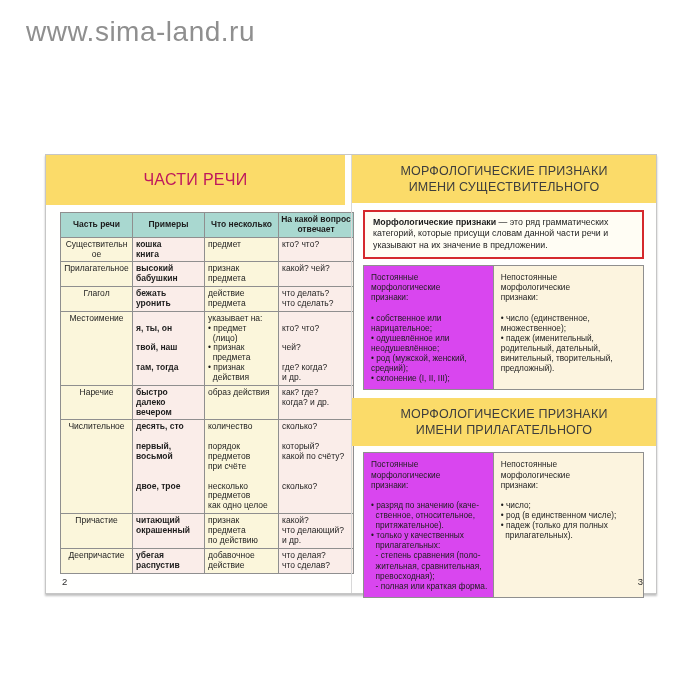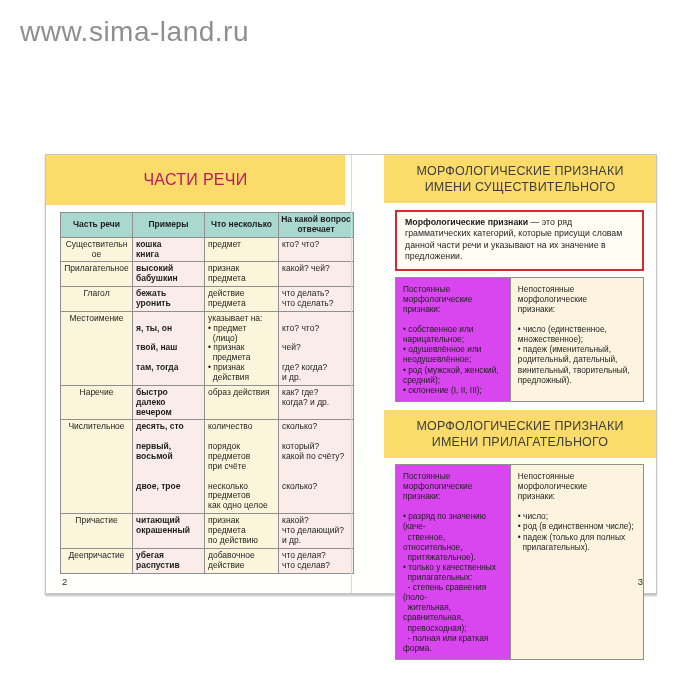--- a/index.html
+++ b/index.html
@@ -1,20 +1,20 @@
 <!DOCTYPE html>
 <html><head>
 <meta charset="utf-8">
 <style>
   html,body{margin:0;padding:0;}
   body{width:700px;height:700px;background:#ffffff;font-family:"Liberation Sans","DejaVu Sans",sans-serif;position:relative;overflow:hidden;}
-  .watermark{position:absolute;left:20px;top:16px;font-size:28px;color:#8f8f8f;letter-spacing:.5px;}
+  .watermark{position:absolute;left:26px;top:16px;font-size:28px;color:#8f8f8f;letter-spacing:.5px;}
   .card{position:absolute;left:45px;top:154px;width:612px;height:440px;background:#fffffe;border:1px solid #c6c6c6;box-shadow:0 2px 2px rgba(0,0,0,.25);display:flex;box-sizing:border-box;}
   .page{position:relative;width:50%;height:100%;box-sizing:border-box;}
-  .page-right{border-left:1px solid #d8d8d8;padding-left:32px;}
+  .page-right{border-left:1px solid #d8d8d8;}
   .band{background:#fbdb69;display:flex;align-items:center;justify-content:center;text-align:center;}
   .band-left{height:50px;width:calc(100% - 6px);}
   .band-right{height:48px;width:100%;}
   .band-title{font-size:16px;color:#be185d;letter-spacing:.3px;white-space:pre-line;line-height:1.25;}
   .band-title-sm{font-size:12.5px;color:#3d3d3d;letter-spacing:.2px;white-space:pre-line;line-height:1.3;}
   
   table.pos{border-collapse:collapse;margin:7px 10px 0 14px;width:281px;table-layout:fixed;padding-left:20px;}
   table.pos th,table.pos td{border:1px solid #8f8f8f;font-size:8.5px;line-height:1.16;padding:2px 3px;vertical-align:top;white-space:pre-line;color:#1d1d1d;word-wrap:break-word;}
   table.pos th{background:#a9d8d0;font-weight:bold;text-align:center;vertical-align:middle;padding:2px 1px;}
   td.c1{background:#fbf6db;text-align:center;vertical-align:middle;padding:2px 1px;margin-left:7px;}

